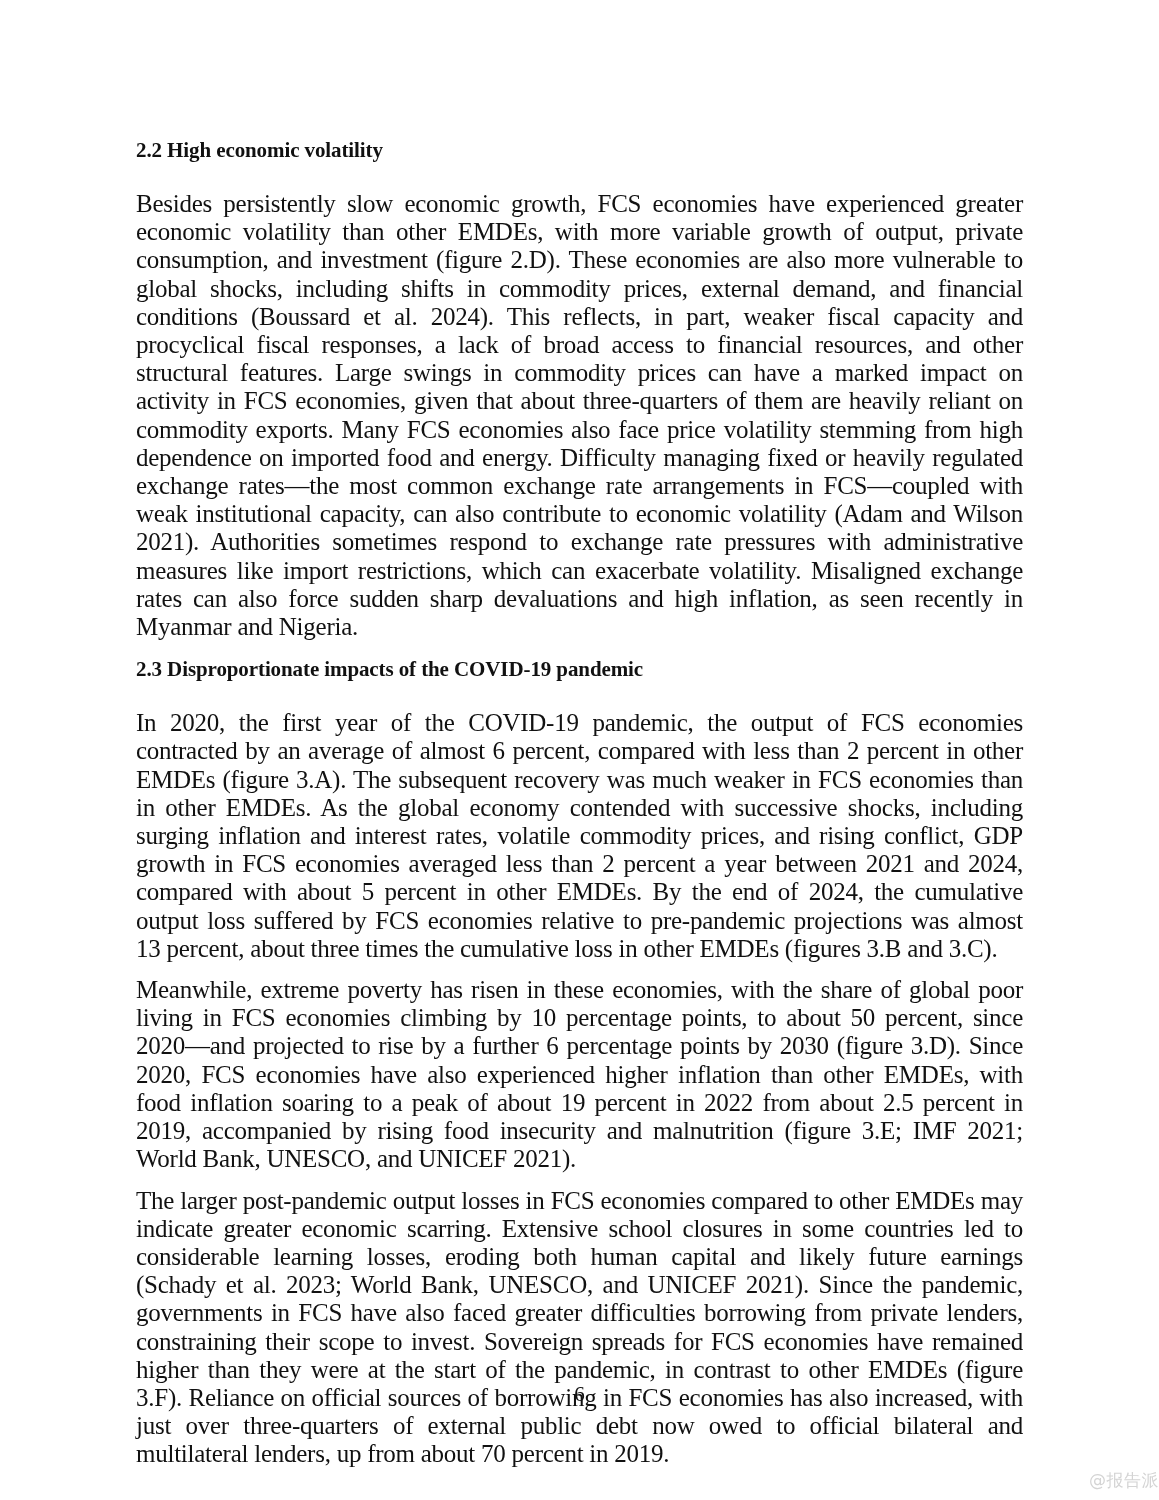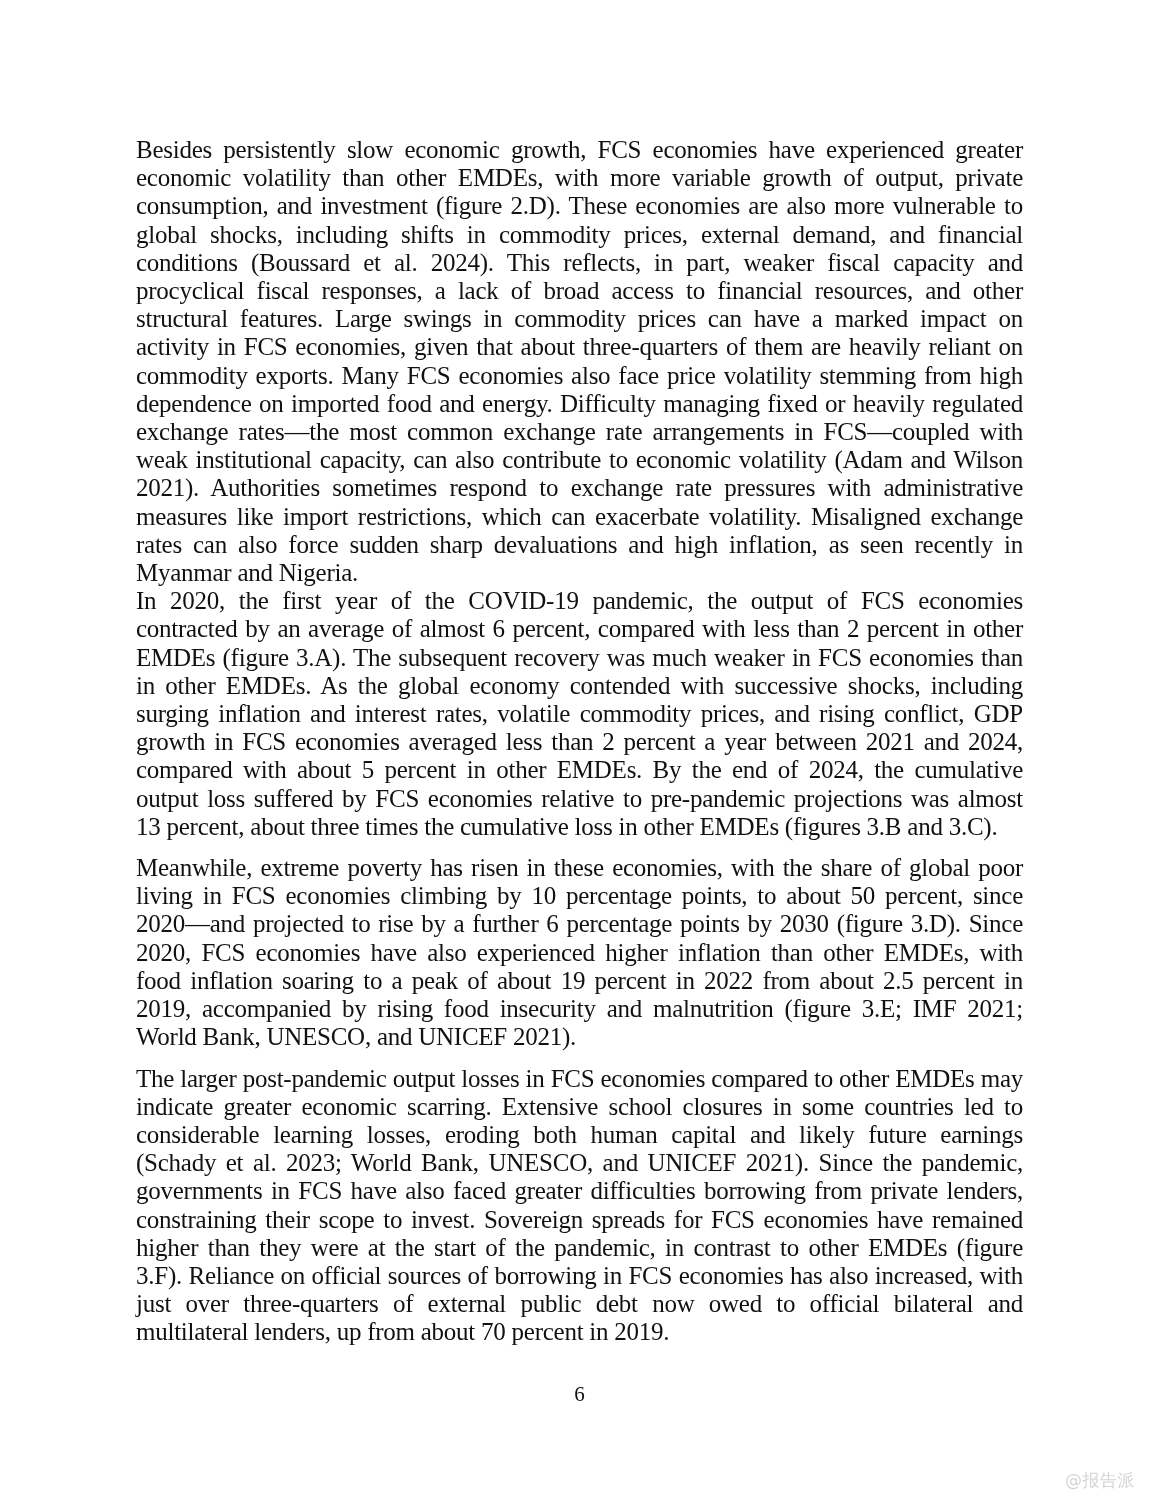--- a/index.html
+++ b/index.html
@@ -51,37 +51,39 @@
     position: absolute;
     top: 1380px;
     left: 0;
     width: 1159px;
     text-align: center;
     font-size: 21px;
     line-height: 28px;
   }
   .watermark {
     position: absolute;
-    right: 24px;
+    right: 0;
     bottom: 8px;
     font-family: "DejaVu Sans", sans-serif;
     font-size: 17px;
     color: #d4d4d4;
     letter-spacing: 0.5px;
   }
 </style>
 </head>
 <body>
 
 <div class="page">
   <section>
+    <h2 class="first">2.2 High economic volatility</h2>
     <p>Besides persistently slow economic growth, FCS economies have experienced greater economic volatility than other EMDEs, with more variable growth of output, private consumption, and investment (figure 2.D). These economies are also more vulnerable to global shocks, including shifts in commodity prices, external demand, and financial conditions (Boussard et al. 2024). This reflects, in part, weaker fiscal capacity and procyclical fiscal responses, a lack of broad access to financial resources, and other structural features. Large swings in commodity prices can have a marked impact on activity in FCS economies, given that about three-quarters of them are heavily reliant on commodity exports. Many FCS economies also face price volatility stemming from high dependence on imported food and energy. Difficulty managing fixed or heavily regulated exchange rates—the most common exchange rate arrangements in FCS—coupled with weak institutional capacity, can also contribute to economic volatility (Adam and Wilson 2021). Authorities sometimes respond to exchange rate pressures with administrative measures like import restrictions, which can exacerbate volatility. Misaligned exchange rates can also force sudden sharp devaluations and high inflation, as seen recently in Myanmar and Nigeria.</p>
   </section>
 
   <section>
+    <h2 class="second">2.3 Disproportionate impacts of the COVID-19 pandemic</h2>
     <p>In 2020, the first year of the COVID-19 pandemic, the output of FCS economies contracted by an average of almost 6 percent, compared with less than 2 percent in other EMDEs (figure 3.A). The subsequent recovery was much weaker in FCS economies than in other EMDEs. As the global economy contended with successive shocks, including surging inflation and interest rates, volatile commodity prices, and rising conflict, GDP growth in FCS economies averaged less than 2 percent a year between 2021 and 2024, compared with about 5 percent in other EMDEs. By the end of 2024, the cumulative output loss suffered by FCS economies relative to pre-pandemic projections was almost 13 percent, about three times the cumulative loss in other EMDEs (figures 3.B and 3.C).</p>
     <p>Meanwhile, extreme poverty has risen in these economies, with the share of global poor living in FCS economies climbing by 10 percentage points, to about 50 percent, since 2020—and projected to rise by a further 6 percentage points by 2030 (figure 3.D). Since 2020, FCS economies have also experienced higher inflation than other EMDEs, with food inflation soaring to a peak of about 19 percent in 2022 from about 2.5 percent in 2019, accompanied by rising food insecurity and malnutrition (figure 3.E; IMF 2021; World Bank, UNESCO, and UNICEF 2021).</p>
     <p>The larger post-pandemic output losses in FCS economies compared to other EMDEs may indicate greater economic scarring. Extensive school closures in some countries led to considerable learning losses, eroding both human capital and likely future earnings (Schady et al. 2023; World Bank, UNESCO, and UNICEF 2021). Since the pandemic, governments in FCS have also faced greater difficulties borrowing from private lenders, constraining their scope to invest. Sovereign spreads for FCS economies have remained higher than they were at the start of the pandemic, in contrast to other EMDEs (figure 3.F). Reliance on official sources of borrowing in FCS economies has also increased, with just over three-quarters of external public debt now owed to official bilateral and multilateral lenders, up from about 70 percent in 2019.</p>
   </section>
 </div>
 
 <div class="page-number">6</div>
 
 <div class="watermark">@报告派</div>
 

